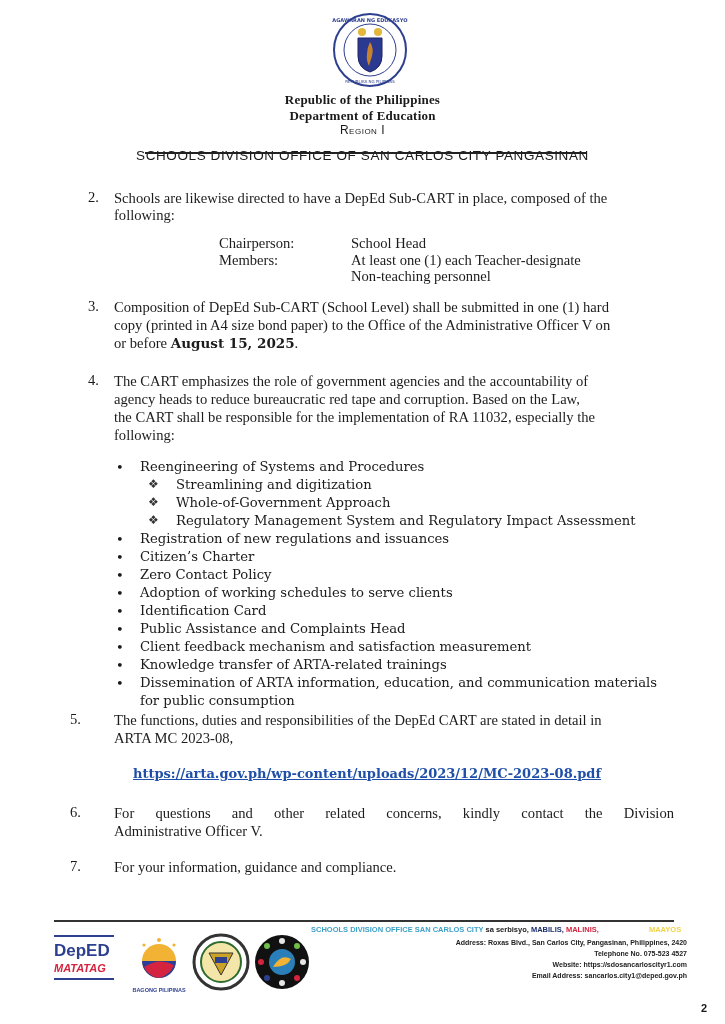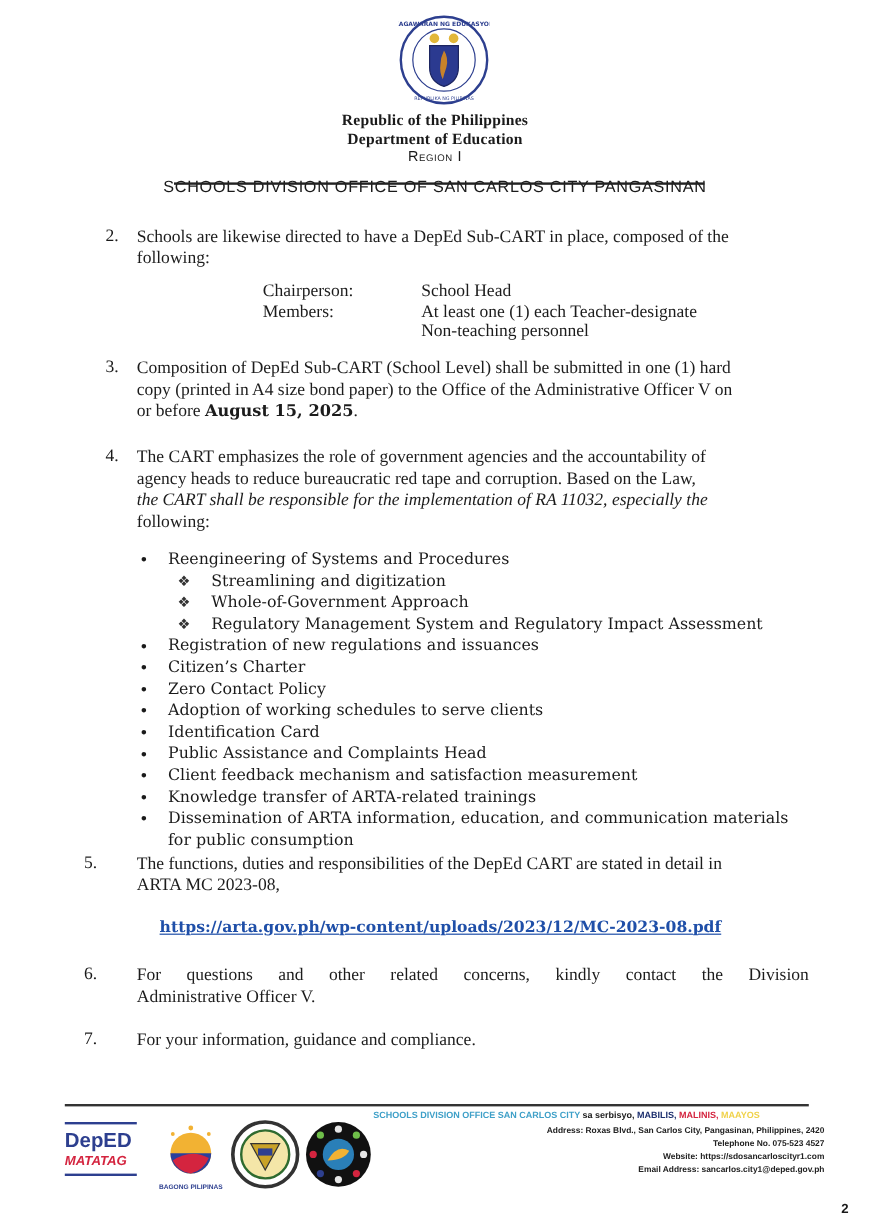--- a/index.html
+++ b/index.html
@@ -66,21 +66,21 @@
 <div class="abs num" style="left:88px; top:298px;">3.</div>
 <div class="abs body-txt" style="left:114px; top:298px;">Composition of DepEd Sub-CART (School Level) shall be submitted in one (1) hard</div>
 <div class="abs body-txt" style="left:114px; top:316px;">copy (printed in A4 size bond paper) to the Office of the Administrative Officer V on</div>
 <div class="abs body-txt" style="left:114px; top:334px;">
   <span>or before </span><b style="font-family:'DejaVu Serif',serif;font-size:13.5px;">August 15, 2025</b><span>.</span>
 </div>
 
 <div class="abs num" style="left:88px; top:372px;">4.</div>
 <div class="abs body-txt" style="left:114px; top:372px;font-family:Liberation Serif, serif;">The CART emphasizes the role of government agencies and the accountability of</div>
 <div class="abs body-txt" style="left:114px; top:390px;">agency heads to reduce bureaucratic red tape and corruption.  Based on the Law,</div>
-<div class="abs body-txt" style="left:114px; top:408px;font-style:italic;">the CART shall be responsible for the implementation of RA 11032, especially the</div>
+<div class="abs body-txt" style="left:114px; top:408px;">the CART shall be responsible for the implementation of RA 11032, especially the</div>
 <div class="abs body-txt" style="left:114px; top:426px;">following:</div>
 
 <div class="bullet" style="top:460px;">•</div>
 <div class="item mono" style="top:458px;">Reengineering of Systems and Procedures</div>
 
 <div class="sub-b" style="top:477px;">❖</div>
 <div class="sub-t mono" style="top:476px;">Streamlining and digitization</div>
 <div class="sub-b" style="top:495px;">❖</div>
 <div class="sub-t mono" style="top:494px;">Whole-of-Government Approach</div>
 <div class="sub-b" style="top:513px;">❖</div>
@@ -158,20 +158,20 @@
     <circle cx="50" cy="29" r="3" fill="#e6e6e6"></circle>
     <circle cx="44" cy="45" r="3" fill="#d4243f"></circle>
     <circle cx="29" cy="50" r="3" fill="#e6e6e6"></circle>
     <circle cx="14" cy="45" r="3" fill="#2d3f8f"></circle>
     <circle cx="8" cy="29" r="3" fill="#d4243f"></circle>
     <circle cx="14" cy="13" r="3" fill="#6fbf4a"></circle>
   </svg>
 </div>
 
 <div class="abs foot-title">
-  <span style="color:#3fa0c8;">SCHOOLS DIVISION OFFICE SAN CARLOS CITY </span><span style="color:#1a1a1a;">sa serbisyo, </span><span style="color:#1c2f6e;">MABILIS, </span><span style="color:#d4243f;">MALINIS, </span><span style="color:#f0d24a;">MAAYOS</span>
+  <span style="color:#3fa0c8;">SCHOOLS DIVISION OFFICE SAN CARLOS CITY </span><span style="color:#1a1a1a;">sa serbisyo, </span><span style="color:#1c2f6e;">MABILIS, </span><span style="color:#d4243f;">MALINIS, </span><span style="color:#f0d24a;margin-left:48px;">MAAYOS</span>
 </div>
 <div class="abs foot-line" style="top:939px;">Address: Roxas Blvd., San Carlos City, Pangasinan, Philippines, 2420</div>
 <div class="abs foot-line" style="top:950px;">Telephone No.  075-523 4527</div>
 <div class="abs foot-line" style="top:961px;">Website: https://sdosancarloscityr1.com</div>
 <div class="abs foot-line" style="top:972px;">Email Address: sancarlos.city1@deped.gov.ph</div>
 
 <div class="abs pagenum">2</div>
 
 </body></html>

